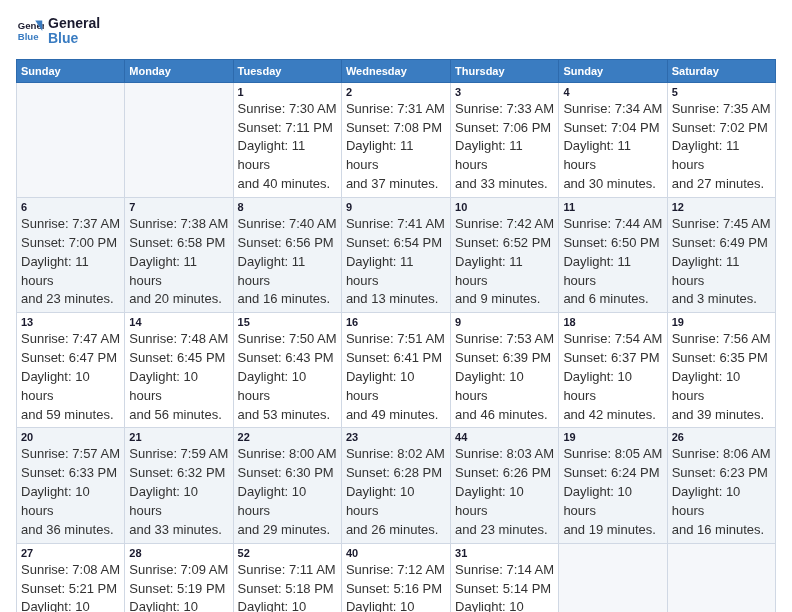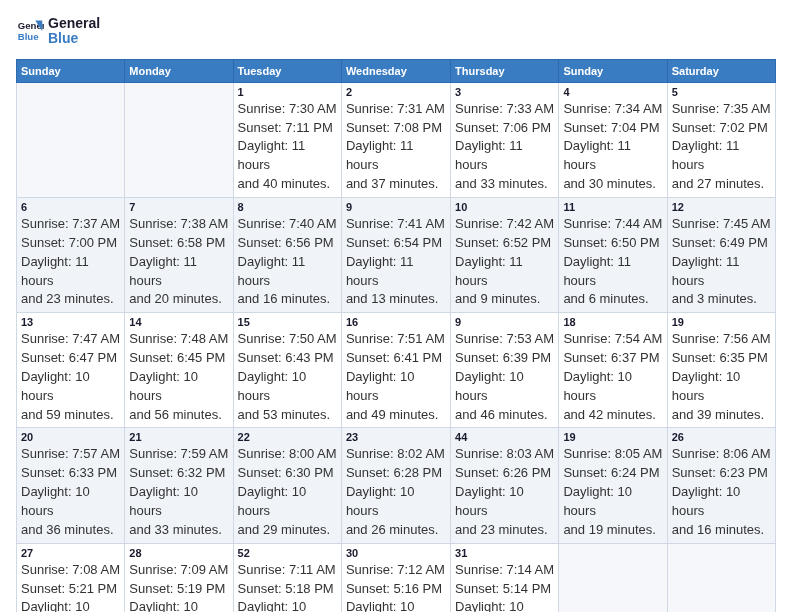--- a/index.html
+++ b/index.html
@@ -231,21 +231,21 @@
         </td>
         <td>
           <span class="day-num">28</span>
           <div class="day-info">Sunrise: 7:09 AM<br>Sunset: 5:19 PM<br>Daylight: 10 hours<br>and 10 minutes.</div>
         </td>
         <td>
           <span class="day-num">52</span>
           <div class="day-info">Sunrise: 7:11 AM<br>Sunset: 5:18 PM<br>Daylight: 10 hours<br>and 7 minutes.</div>
         </td>
         <td>
-          <span class="day-num">30</span>
+          <span class="day-num">40</span>
           <div class="day-info">Sunrise: 7:12 AM<br>Sunset: 5:16 PM<br>Daylight: 10 hours<br>and 3 minutes.</div>
         </td>
         <td>
           <span class="day-num">31</span>
           <div class="day-info">Sunrise: 7:14 AM<br>Sunset: 5:14 PM<br>Daylight: 10 hours<br>and 0 minutes.</div>
         </td>
         <td class="empty"></td>
         <td class="empty"></td>
       </tr>
     </tbody>

